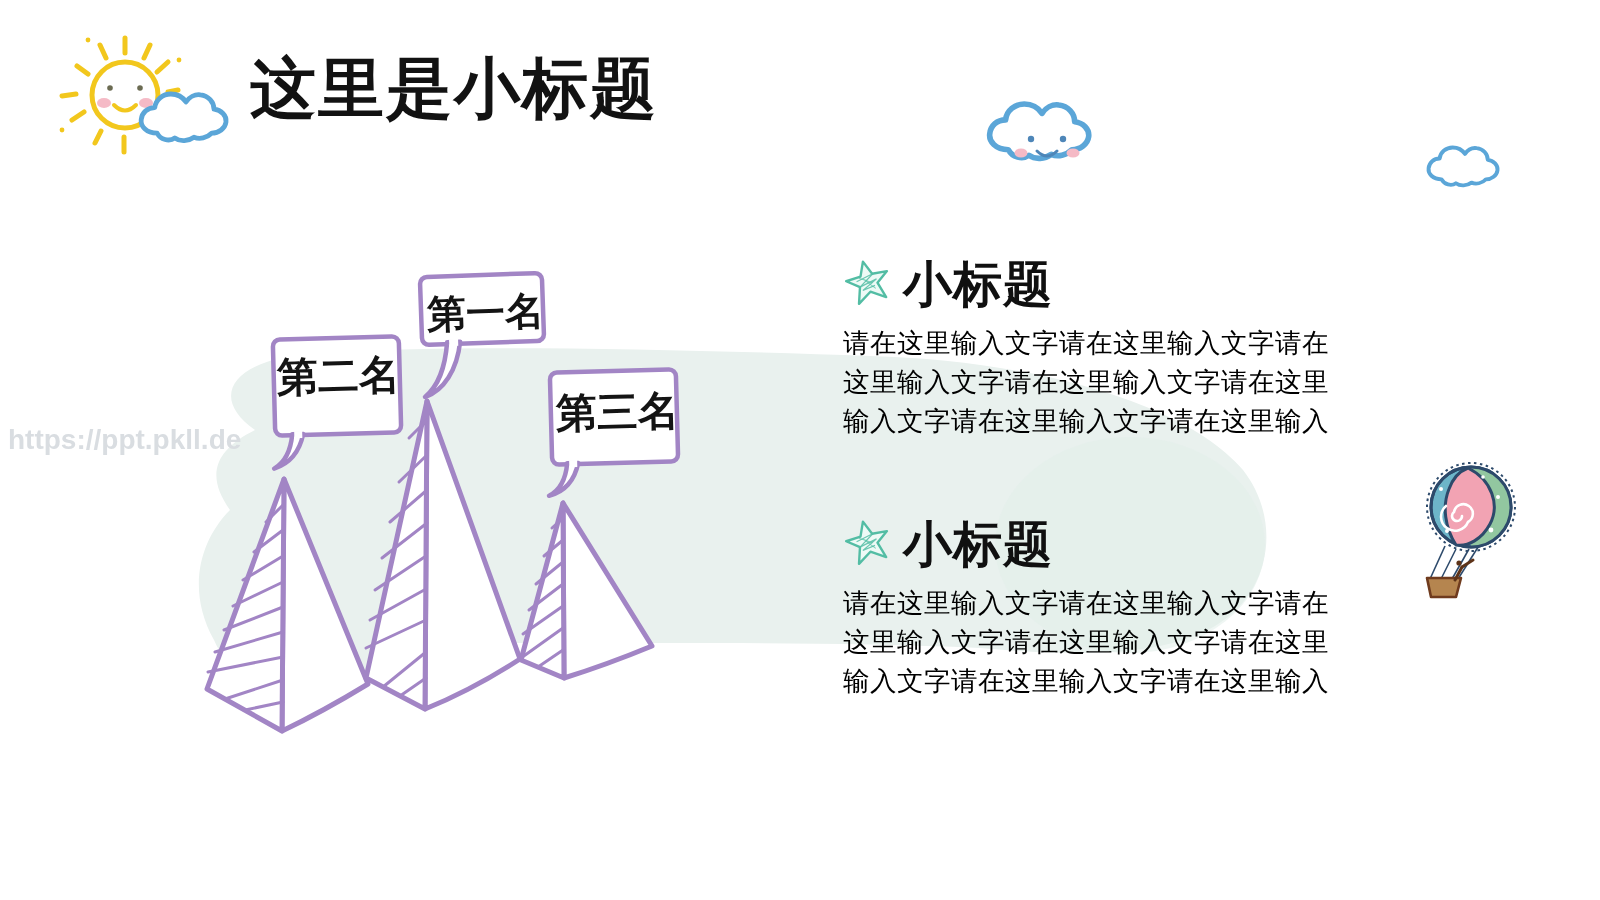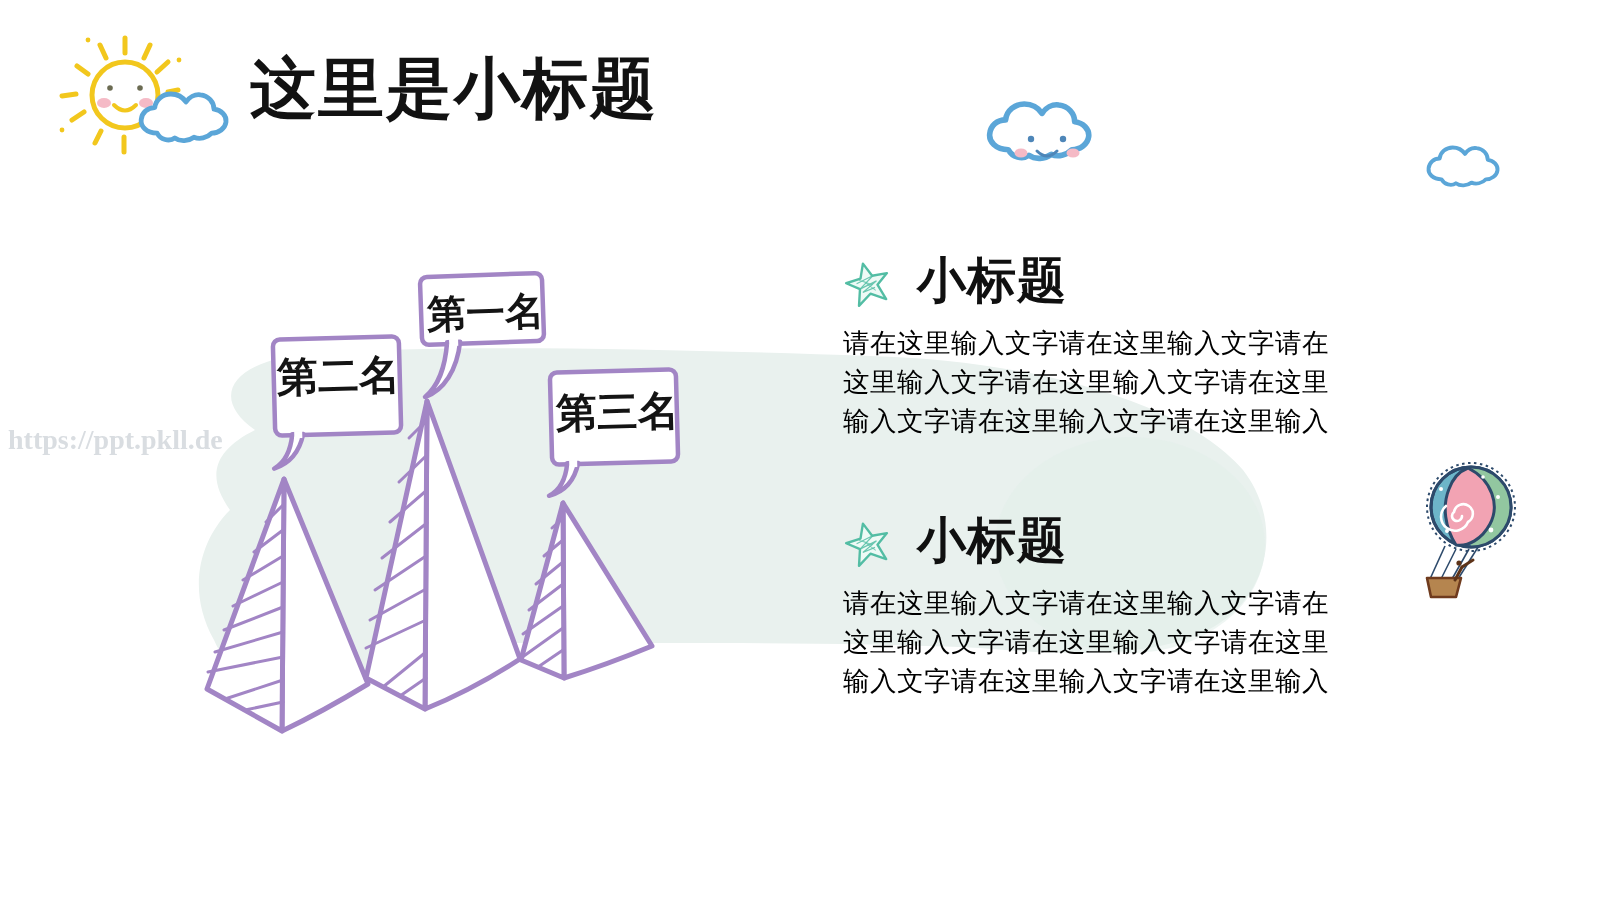--- a/index.html
+++ b/index.html
@@ -9,33 +9,33 @@
     padding-left:7px;
   }
   svg.decor{position:absolute;inset:0;width:1600px;height:900px;display:block;}
   .title{
     position:absolute;left:250px;top:48px;margin:0;
     font-size:66px;line-height:80px;font-weight:900;color:#121212;letter-spacing:2px;
     font-family:"Liberation Sans","DejaVu Sans",sans-serif;white-space:nowrap;
   }
   .watermark{
     position:absolute;left:8px;top:424px;
-    font-size:28px;font-weight:700;color:#d9dde1;letter-spacing:0px;white-space:nowrap;font-family:Liberation Serif, serif;
+    font-size:28px;font-weight:700;color:#d9dde1;letter-spacing:0px;white-space:nowrap;
   }
   .bubble-label{
     position:absolute;font-weight:900;color:#141414;white-space:nowrap;
     transform-origin:center;
   }
   .bubble-label.b1{left:427px;top:286px;font-size:39px;transform:rotate(-2deg);}
   .bubble-label.b2{left:277px;top:349px;font-size:41px;transform:rotate(-1.5deg);}
   .bubble-label.b3{left:556px;top:385px;font-size:41px;transform:rotate(-1.5deg);}
   .text-section{position:absolute;left:843px;width:520px;}
   .text-section.s1{top:256px;}
   .text-section.s2{top:516px;}
-  .sec-head{display:flex;align-items:center;gap:24px;height:56px;font-family:Liberation Mono, monospace;}
+  .sec-head{display:flex;gap:10px;height:56px;}
   .sec-head h2{
     margin:0;font-size:49px;line-height:56px;font-weight:900;color:#101010;letter-spacing:1px;
     white-space:nowrap;
   }
   .sec-body{margin-top:12px;}
   .sec-body .line{
     font-size:26.5px;line-height:39.2px;color:#000000;letter-spacing:0.5px;white-space:nowrap;
   }
   .star{width:50px;height:52px;flex:0 0 auto;}
 </style>

